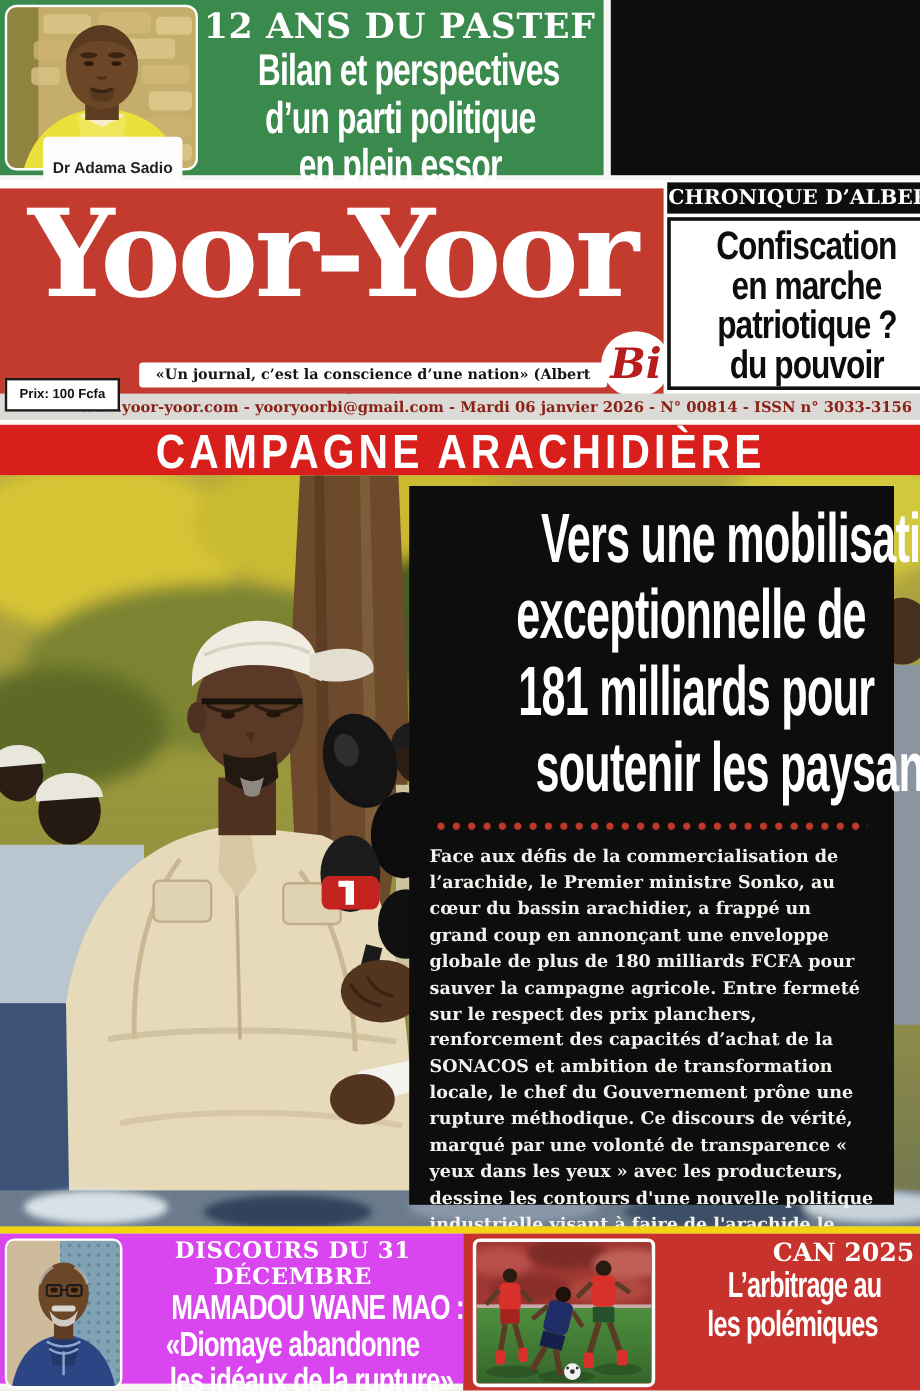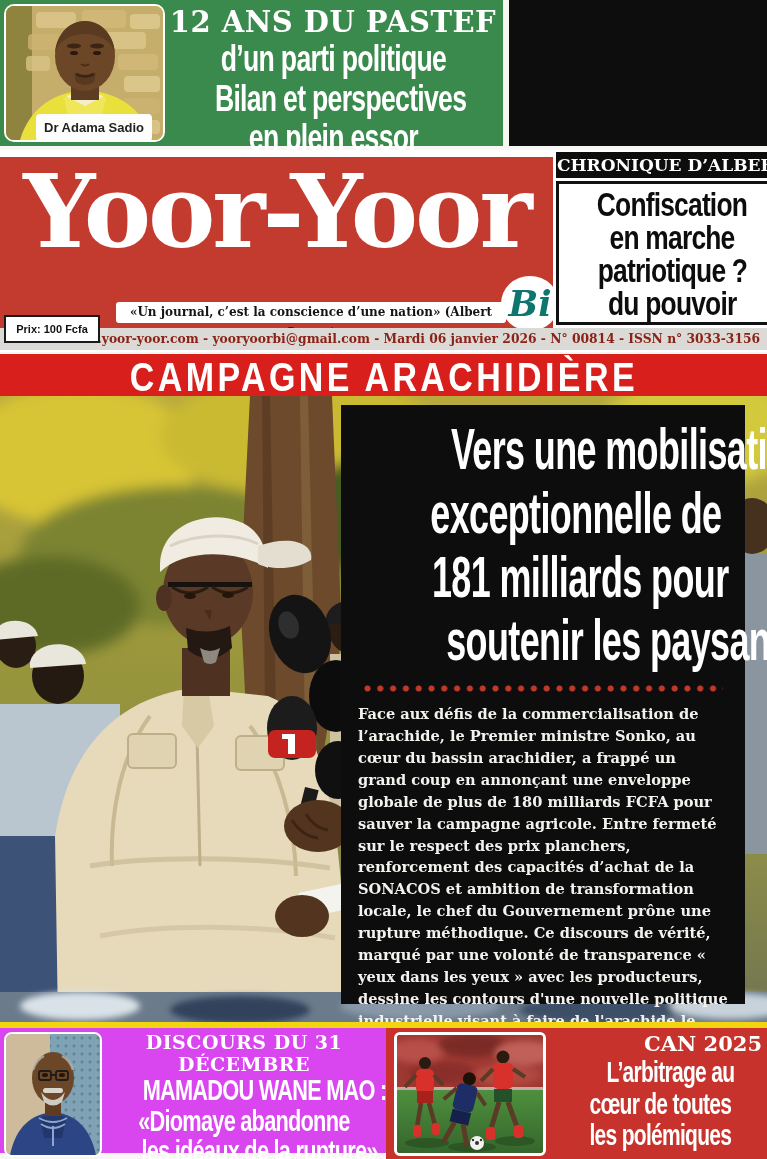--- a/index.html
+++ b/index.html
@@ -14,37 +14,37 @@
   .sx85{transform:scaleX(.85);}
   .center{text-align:center;}
   .white{color:#fff;}
 
   
   #top-strip{top:0;left:0;width:767px;height:146px;}
   #top-green{left:0;top:0;width:503px;height:146px;background:#3a8a4d;}
   #top-black{left:509px;top:0;width:258px;height:146px;background:#0d0d0d;}
   .photo-card{border:2px solid #fff;border-radius:10px;overflow:hidden;background:#c5ad6b;}
   #tl-photo{left:4px;top:4px;width:157px;height:134px;}
-  #tl-caption{left:36px;top:114px;background:#fdfdfb;border-radius:4px;padding:6px 8px;
+  #tl-caption{left:36px;top:114px;background:#fdfdfb;border-radius:4px;padding:18px 8px;
               font-weight:bold;font-size:13px;color:#222;}
   #tc-text{left:166px;top:5px;width:334px;}
   .kicker{font-weight:bold;color:#fff;}
   #tc-text .kicker{font-size:29px;letter-spacing:.5px;}
   .headline-line{line-height:1.07;color:#fff;}
 
   
   #masthead{top:150px;left:0;width:767px;height:202px;background:#fff;}
   #mast-red{left:0;top:7px;width:553px;height:173px;background:#c23b2e;}
   #mast-title{width:100%;text-align:center;margin-top:2px;font-weight:bold;font-size:101px;
               color:#fff;line-height:1.05;letter-spacing:-3px;}
   #tagline{left:116px;top:152px;width:390px;height:21px;background:#fff;border-radius:3px;
            font-weight:bold;font-size:12px;color:#151515;text-align:center;line-height:21px;}
   #bi-badge{left:501px;top:126px;width:58px;height:55px;background:#fff;border-radius:50%;
             text-align:center;line-height:55px;font-weight:bold;font-style:italic;
-            font-size:35px;color:#0f766e;}
+            font-size:35px;color:#b91c1c;}
   #chron-col{left:556px;top:2px;width:232px;}
   #chron-banner{background:#0d0d0d;color:#fff;text-align:center;font-weight:bold;
                 font-size:17px;padding:3px 0;}
   #chron-box{border:3px solid #111;margin-top:3px;height:134px;background:#fff;
              text-align:center;padding-top:4px;}
   #chron-box .headline-line{color:#0d0d0d;line-height:1.0;}
   #price-box{left:4px;top:165px;width:92px;height:24px;background:#fff;border:2px solid #1a1a1a;
              font-weight:bold;font-size:11px;color:#111;text-align:center;line-height:24px;}
   #info-bar{left:0;top:178px;width:767px;height:22px;background:#dbdad6;
             font-weight:bold;font-size:12.3px;color:#8b2217;text-align:center;line-height:22px;
@@ -115,22 +115,22 @@
           <ellipse cx="68" cy="47" rx="4" ry="2" fill="#2a180c"></ellipse>
             <ellipse cx="91" cy="47" rx="4" ry="2" fill="#2a180c"></ellipse>
           <path d="M75,58 Q79,61 83,58" stroke="#4a2d16" stroke-width="2" fill="none"></path>
           <path d="M70,68 Q79,73 88,68" stroke="#3a2413" stroke-width="3" fill="none"></path>
           <path d="M68,66 Q79,78 90,66 L88,76 Q79,82 70,76 Z" fill="#4a3018" opacity=".55"></path>
         </svg>
       </div>
       <div id="tl-caption" class="abs">Dr Adama Sadio</div>
       <div id="tc-text" class="abs center">
         <div class="kicker serif">12 ANS DU PASTEF</div>
+        <div><span class="cond sx72 headline-line" style="font-size:37px">Bilan et perspectives</span></div>
         <div><span class="cond sx72 headline-line" style="font-size:37px">d’un parti politique</span></div>
-        <div><span class="cond sx72 headline-line" style="font-size:37px">Bilan et perspectives</span></div>
         <div><span class="cond sx72 headline-line" style="font-size:37px">en plein essor</span></div>
       </div>
     </div>
     <div id="top-black" class="abs">
       
     </div>
   </div>
 
   <div id="masthead" class="abs">
     <div id="mast-red" class="abs">
@@ -344,19 +344,18 @@
           </g>
           <circle cx="80" cy="108" r="7" fill="#f2f2f2"></circle>
           <circle cx="80" cy="108" r="2" fill="#333"></circle>
             <circle cx="76" cy="105" r="1.2" fill="#333"></circle>
             <circle cx="84" cy="105" r="1.2" fill="#333"></circle>
         </svg>
       </div>
       <div id="br-text" class="abs">
         <div class="kicker serif">CAN 2025</div>
         <div><span class="cond sx70 headline-line">L’arbitrage au</span></div>
-        <div><span class="cond sx70 headline-line">cœur de toutes</span></div>
         <div><span class="cond sx70 headline-line">les polémiques</span></div>
       </div>
     </div>
   </div>
 
 </div>
 
 </body></html>

